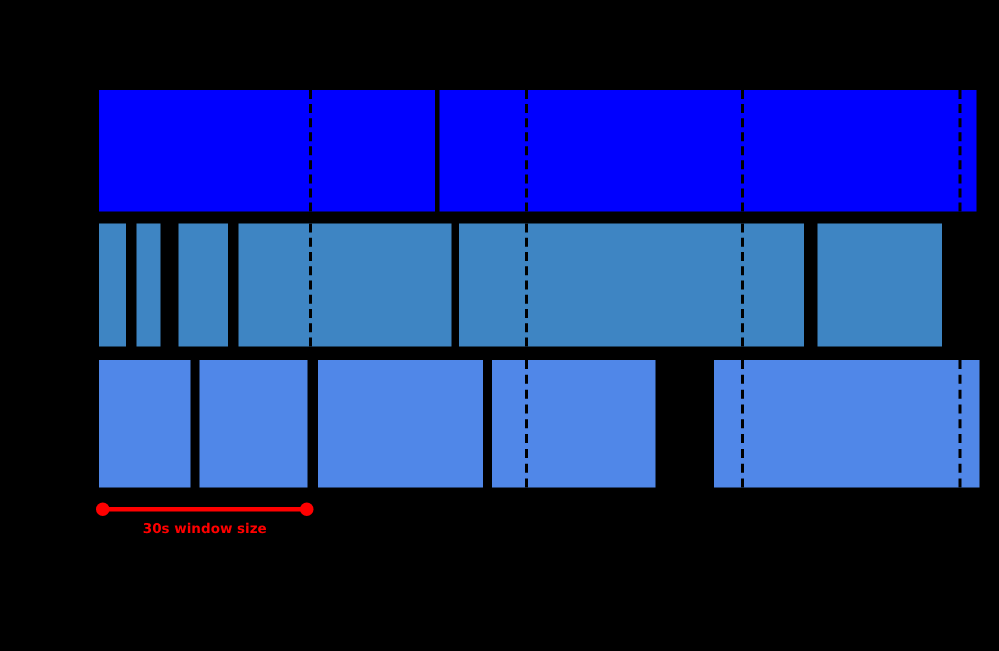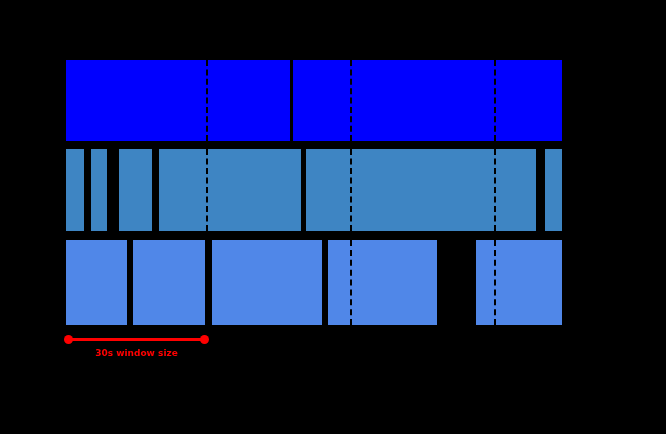--- a/index.html
+++ b/index.html
@@ -5,21 +5,21 @@
   html, body {
     margin: 0;
     padding: 0;
     background: #000000;
   }
   body {
     font-family: "DejaVu Sans", sans-serif;
   }
   #figure {
     position: relative;
-    width: 562px;
+    width: 666px;
     height: 434px;
     background: #000000;
     overflow: hidden;
   }
   .track {
     position: absolute;
     left: 0;
     width: 666px;
   }
   .segment {

